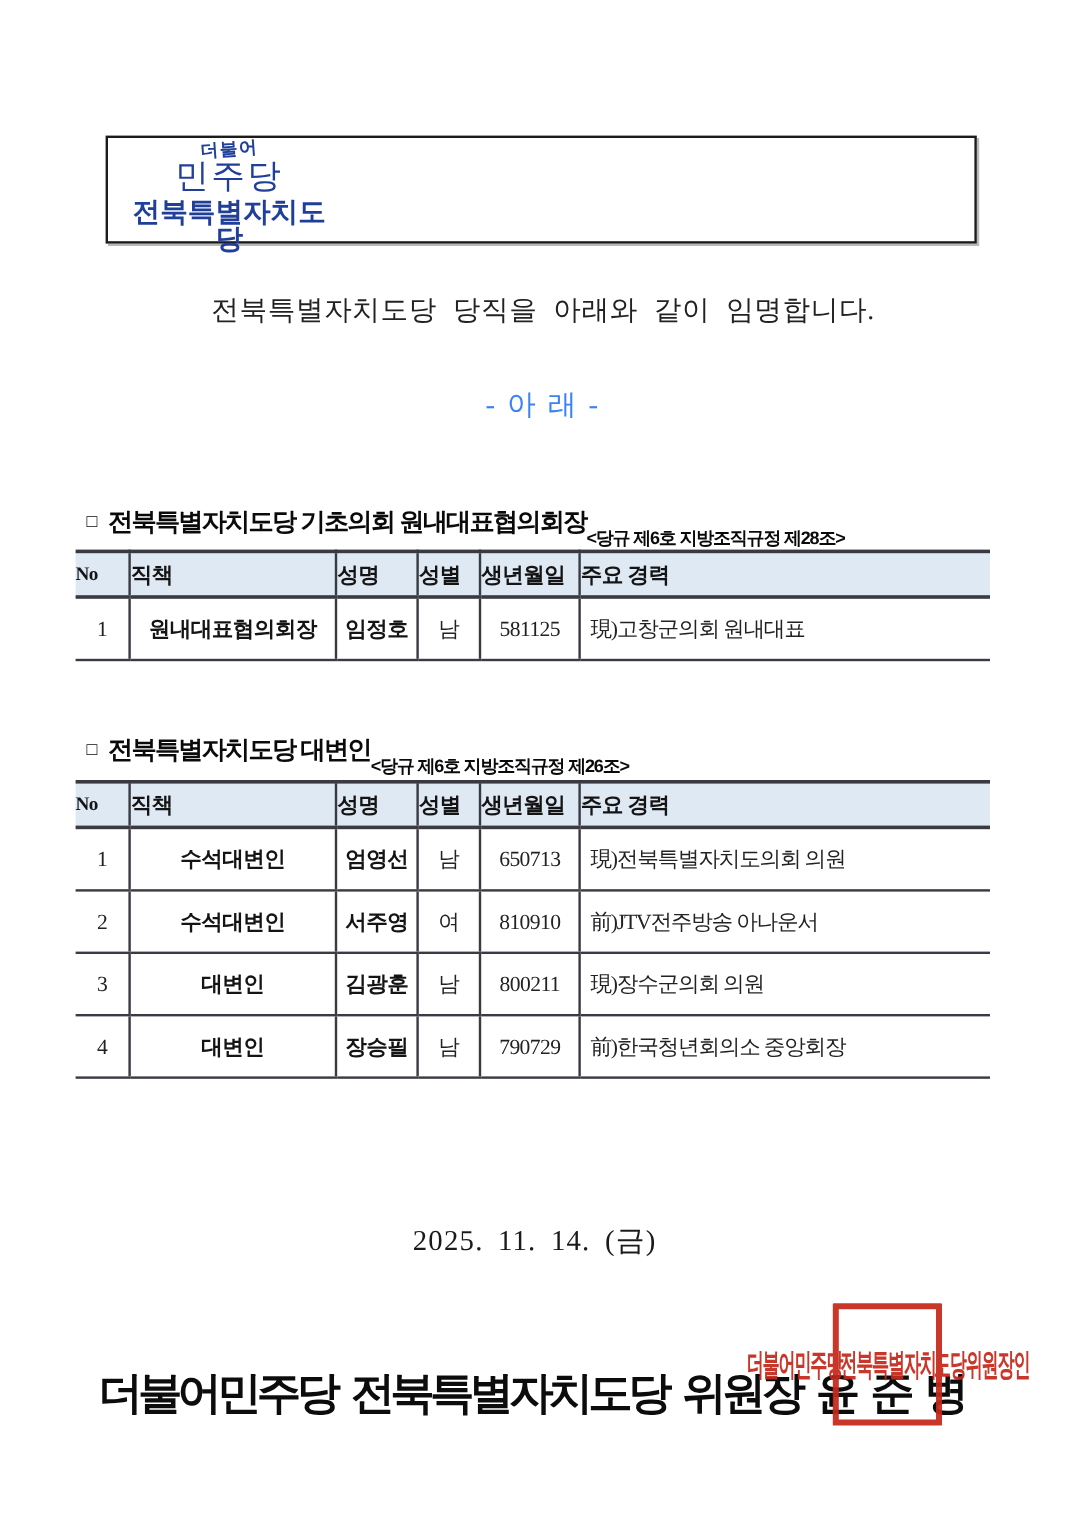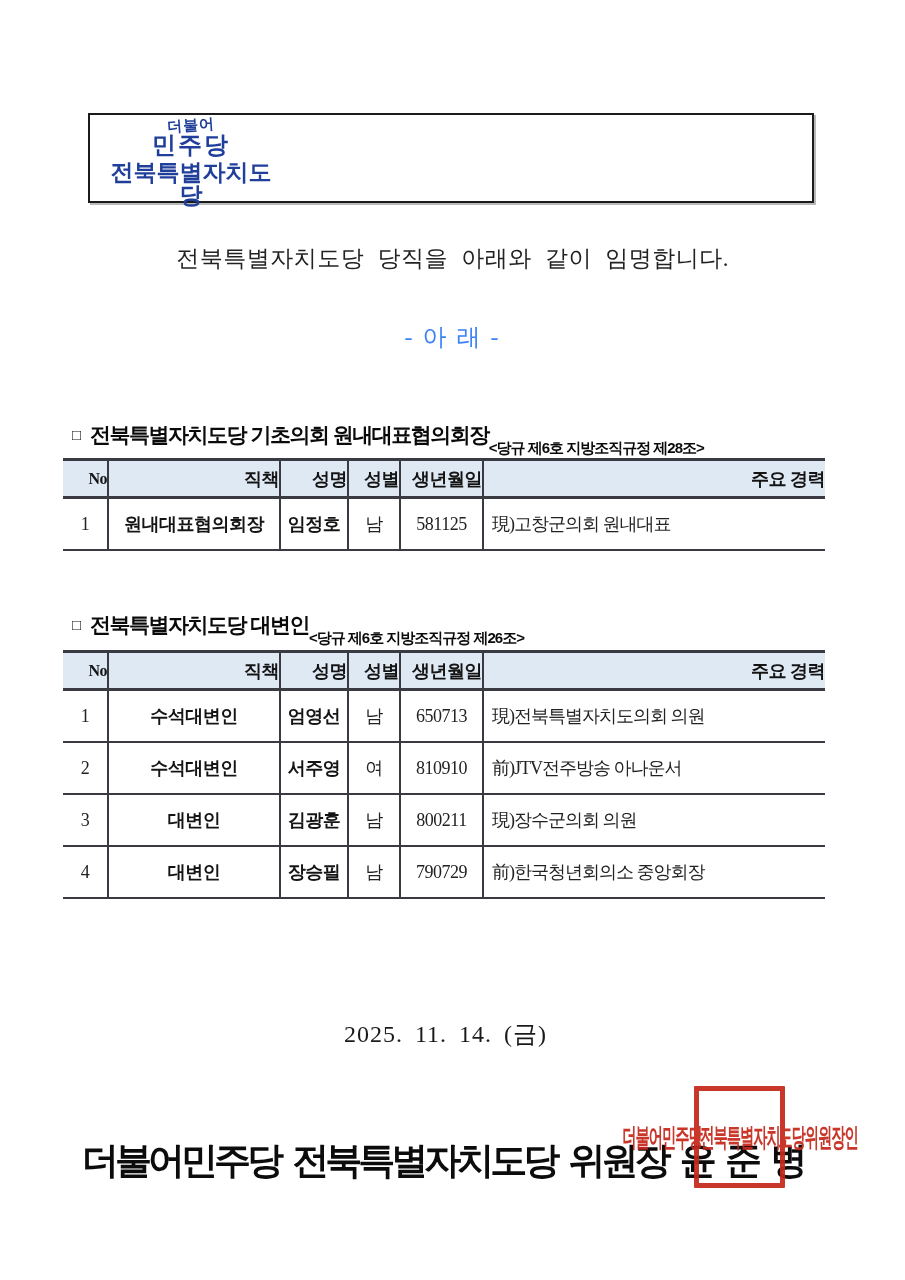--- a/index.html
+++ b/index.html
@@ -13,21 +13,21 @@
     position:absolute;left:88px;top:113px;width:726px;height:90px;
     border:2px solid #1b1b1b;box-sizing:border-box;background:#fff;
     box-shadow:2px 2px 0 #b9b9b9;
   }
   .logo{
     position:absolute;left:12px;top:2px;width:178px;text-align:center;
     color:#203f9b;font-family:"Liberation Sans","DejaVu Sans",sans-serif;
     line-height:1;user-select:none;
   }
   .logo-top{font-size:15px;font-weight:bold;letter-spacing:1px;transform:rotate(-4deg);margin-bottom:1px;}
-  .logo-main{font-size:24px;font-weight:bold;letter-spacing:2px;margin-top:0px;}
+  .logo-main{font-size:28px;font-weight:normal;letter-spacing:2px;margin-top:0px;}
   .logo-sub{font-size:23px;font-weight:bold;letter-spacing:0px;margin-top:4px;}
   .doc-title{
     position:absolute;left:0;right:0;top:36px;text-align:center;
     font-size:37px;font-weight:bold;color:#111;
     letter-spacing:5px;word-spacing:4px;line-height:1;
     font-family:"Liberation Serif","DejaVu Serif",serif;
   }
   
   .intro{
     position:absolute;left:0;right:0;top:243px;text-align:center;
@@ -52,21 +52,21 @@
     position:absolute;left:63px;width:762px;border-collapse:collapse;table-layout:fixed;
     font-family:"Liberation Serif","DejaVu Serif",serif;
     border-top:3px solid #3a3a42;
   }
   .t1{top:458px;} .t2{top:650px;}
   .w-no{width:45px;}.w-role{width:172px;}.w-name{width:68px;}
   .w-gender{width:52px;}.w-birth{width:83px;}.w-career{width:342px;}
   .roster th{
     height:35px;background:#dfe9f4;border-bottom:3px solid #3a3a42;
     font-size:18px;font-weight:bold;letter-spacing:-0.5px;color:#141414;
-    padding:0;text-align:right;
+    padding:0;text-align:left;
   }
   .roster th.h-no{font-size:16px;}
   .roster td{
     height:50px;border-bottom:2px solid #3a3a42;font-size:18px;color:#222;
     padding:0;text-align:center;letter-spacing:-0.5px;
   }
   .roster th + th, .roster td + td{border-left:2px solid #3a3a42;}
   .roster td.c-role,.roster td.c-name{font-weight:bold;color:#141414;}
   .roster td.c-career{text-align:left;padding-left:8px;letter-spacing:-1px;}
   

